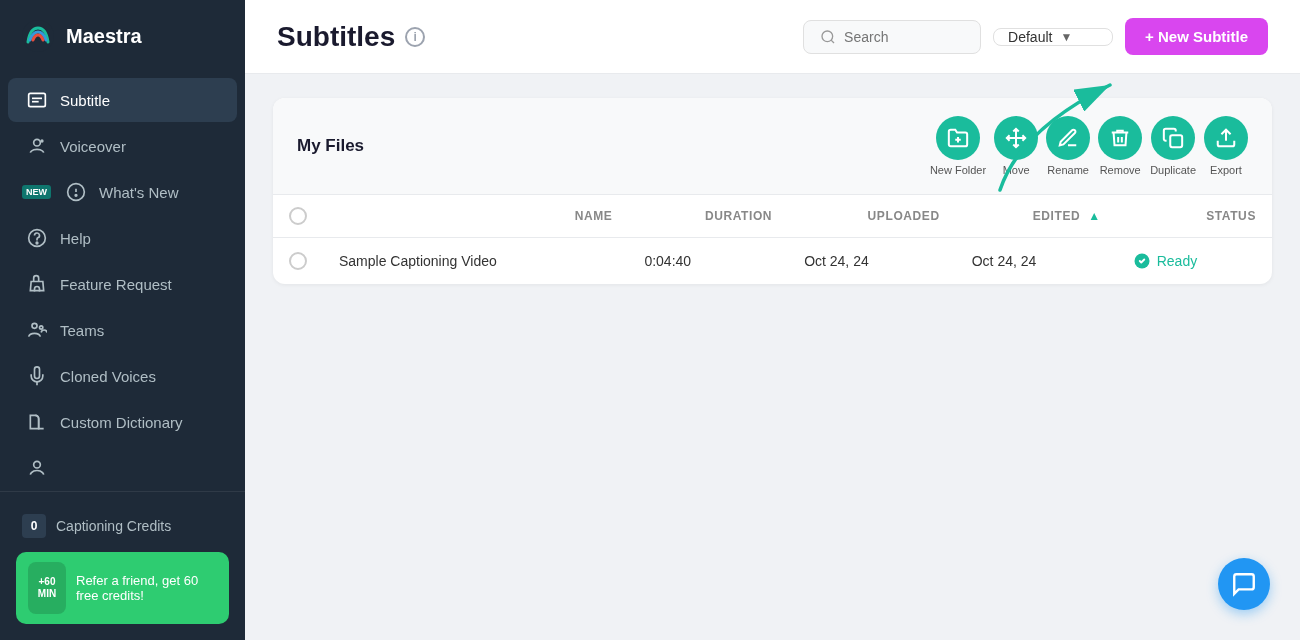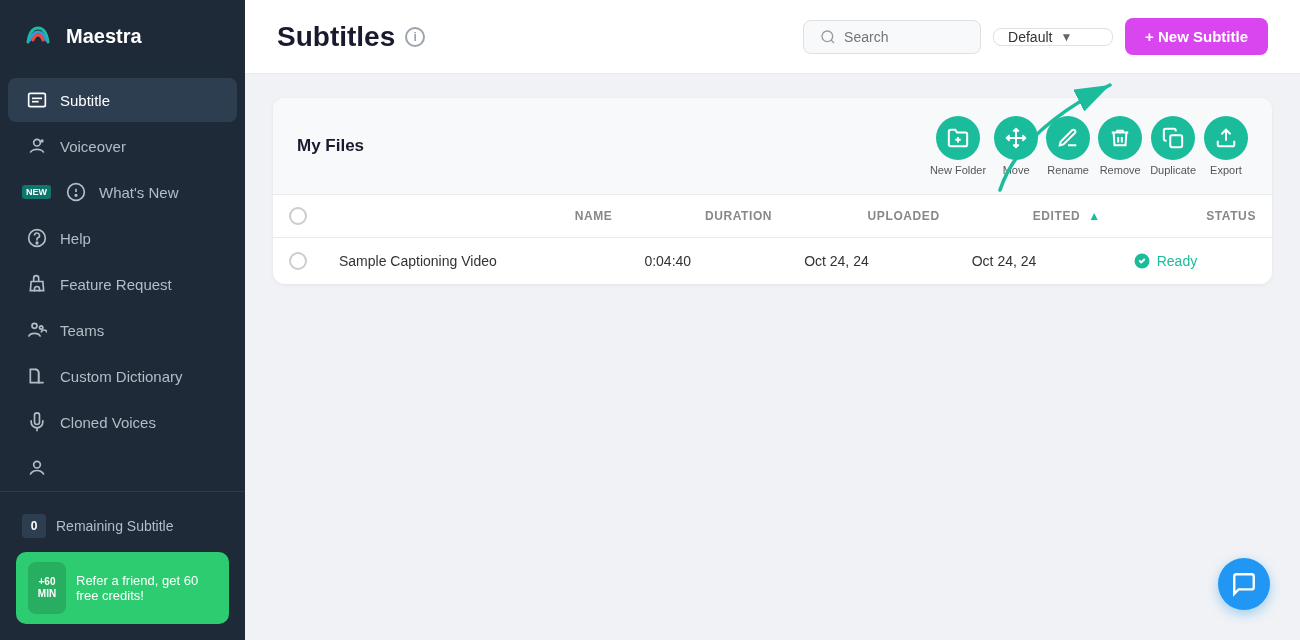--- a/index.html
+++ b/index.html
@@ -407,54 +407,54 @@
             <path d="M2 20s1-4 7-4 7 4 7 4"></path>
             <path d="M17 15s.5-3 3.5-3 3.5 3 3.5 3"></path>
         </svg>
       </span>
       <span class="nav-label">Teams</span>
     </div>
 
     <div class="nav-item">
       <span class="nav-icon">
         <svg width="20" height="20" viewBox="0 0 24 24" fill="none" stroke="currentColor" stroke-width="2">
-          <path d="M4 4h6a4 4 0 0 1 4 4v12H4V4z"></path>
-            <path d="M20 20h-6V8a4 4 0 0 0-4-4"></path>
-        </svg>
-      </span>
-      <span class="nav-label">Custom Dictionary</span>
-    </div>
-
-    <div class="nav-item">
-      <span class="nav-icon">
-        <svg width="20" height="20" viewBox="0 0 24 24" fill="none" stroke="currentColor" stroke-width="2">
           <path d="M12 1a3 3 0 0 0-3 3v8a3 3 0 0 0 6 0V4a3 3 0 0 0-3-3z"></path>
             <path d="M19 10v2a7 7 0 0 1-14 0v-2"></path>
             <line x1="12" y1="19" x2="12" y2="23"></line>
         </svg>
       </span>
       <span class="nav-label">Cloned Voices</span>
     </div>
 
     <div class="nav-item">
       <span class="nav-icon">
         <svg width="20" height="20" viewBox="0 0 24 24" fill="none" stroke="currentColor" stroke-width="2">
+          <path d="M4 4h6a4 4 0 0 1 4 4v12H4V4z"></path>
+            <path d="M20 20h-6V8a4 4 0 0 0-4-4"></path>
+        </svg>
+      </span>
+      <span class="nav-label">Custom Dictionary</span>
+    </div>
+
+    <div class="nav-item">
+      <span class="nav-icon">
+        <svg width="20" height="20" viewBox="0 0 24 24" fill="none" stroke="currentColor" stroke-width="2">
           <circle cx="12" cy="8" r="4"></circle>
             <path d="M4 20s1-5 8-5 8 5 8 5"></path>
         </svg>
       </span>
 
     </div>
 
   </nav>
 
   <div class="sidebar-footer">
     <div class="remaining-credits">
       <div class="credits-badge">0</div>
-      <span>Remaining Subtitle</span>
+      <span>Captioning Credits</span>
     </div>
     <div class="referral-banner">
       <div class="referral-icon" style="font-size:10px; line-height:1.2; text-align:center;">+60<br>MIN</div>
       <span>Refer a friend, get 60 free credits!</span>
     </div>
   </div>
 </div>
 
 <div class="main" style="position:relative;">
 

